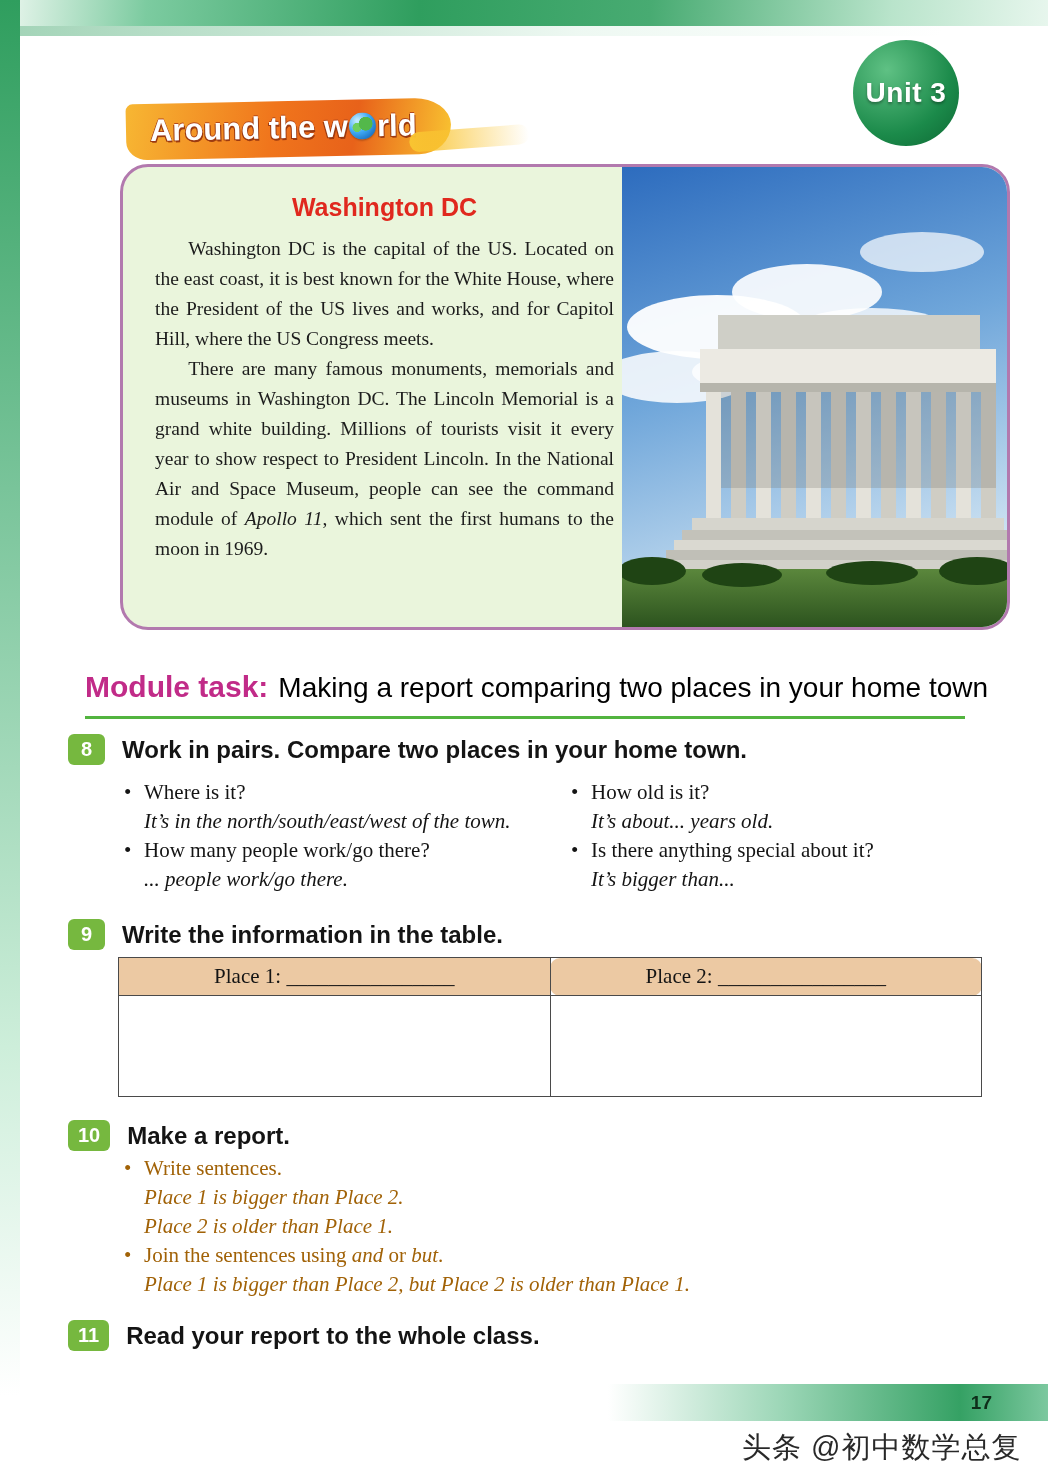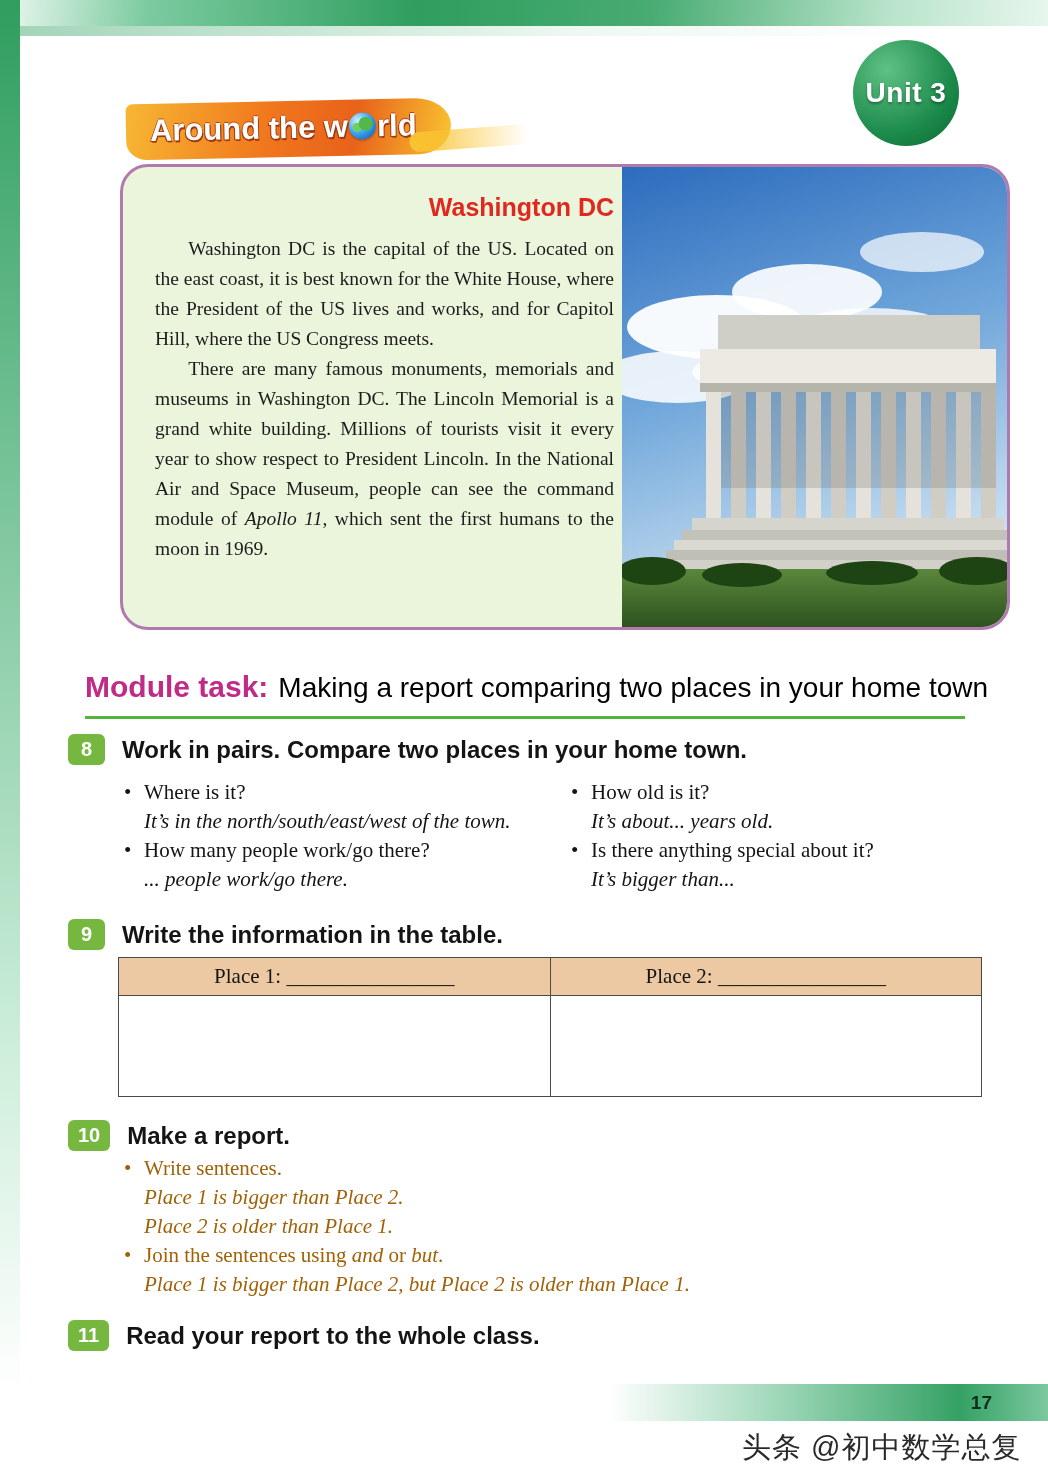--- a/index.html
+++ b/index.html
@@ -18,21 +18,21 @@
 
   .unit-badge { position:absolute; left:853px; top:40px; width:106px; height:106px; border-radius:50%;
     background:radial-gradient(circle at 32% 28%, #5fc184, #1b8a4a 62%, #0f6b36 95%);
     color:#fff; font-weight:bold; font-size:28px; display:flex; align-items:center; justify-content:center;
     text-shadow:0 2px 3px rgba(0,0,0,.35); letter-spacing:.5px; }
 
   
   .reading-box { position:absolute; left:120px; top:164px; width:890px; height:466px;
     border:3px solid #b279ae; border-radius:28px; background:#eaf5dc; overflow:hidden; }
   .reading-text { position:absolute; left:0; top:0; width:505px; padding:26px 14px 0 32px; }
-  .reading-title { text-align:right; color:#e0281e; font-size:25px; font-weight:bold; margin-bottom:12px;
+  .reading-title { text-align:center; color:#e0281e; font-size:25px; font-weight:bold; margin-bottom:12px;
     font-family:"Liberation Sans",sans-serif; }
   .reading-para { font-family:"Liberation Serif", serif; font-size:19.5px; line-height:30px; color:#1c1c1c;
     text-align:justify; text-indent:1.7em; }
   .reading-photo { position:absolute; right:0; top:0; width:385px; height:460px; }
   .reading-photo svg { display:block; width:100%; height:100%; }
 
   
   .banner { position:absolute; left:126px; top:101px; padding:9px 34px 11px 24px;
     background:linear-gradient(100deg,#f7b733 0%,#f0751c 45%,#e8621a 70%,#f9c431 100%);
     border-radius:10px 52px 46px 30px / 10px 38px 42px 26px; transform:rotate(-1.2deg);
@@ -184,21 +184,21 @@
   </div>
 
   <div class="ex-header" style="left:68px; top:919px;">
     <span class="num-badge">9</span>
     <span class="ex-title">Write the information in the table.</span>
   </div>
   <table class="info-table">
     <tbody>
         <tr>
       <th style="width:50%;">Place 1: ________________</th>
-      <th style="width:50%;">Place 2: ________________</th>
+      <th style="width:50%;border-radius:10px;">Place 2: ________________</th>
     </tr>
     <tr>
       <td></td>
       <td></td>
     </tr>
   </tbody>
     </table>
 
   <div class="ex-header" style="left:68px; top:1120px;">
     <span class="num-badge">10</span>

